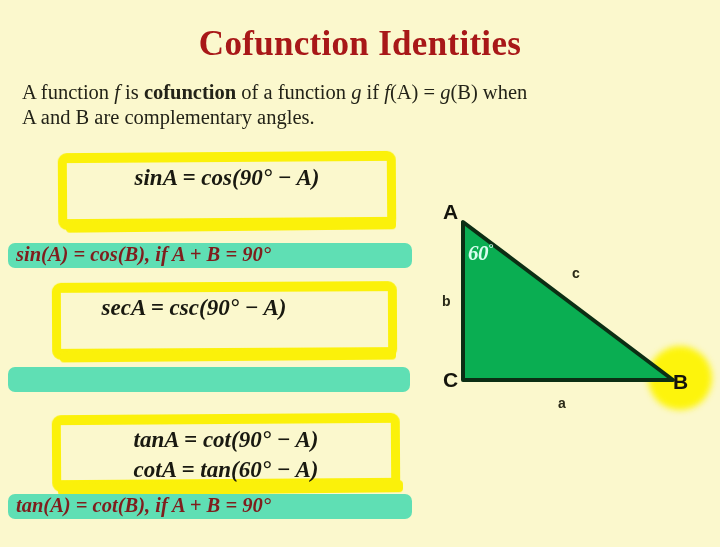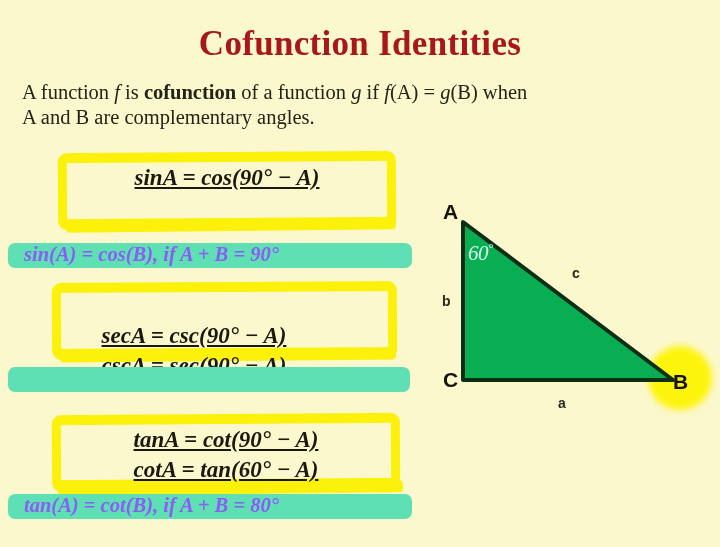--- a/index.html
+++ b/index.html
@@ -78,47 +78,45 @@
 
   .formula-lines {
     position: absolute;
     text-align: center;
     font-family: "Liberation Serif", serif;
     font-size: 23px;
     font-weight: bold;
     line-height: 30px;
     color: #191910;
     white-space: nowrap;
-    text-decoration: underline;
   }
   .formula-lines .ital { font-style: italic; }
   .f1 { left: 58px;  top: 163px; width: 338px; }
-  .f2 { left: 52px;  top: 293px; width: 284px; margin-top: 28px; }
+  .f2 { left: 52px;  top: 293px; width: 284px; }
   .f3 { left: 52px;  top: 425px; width: 348px; }
 
   
   .teal-bar {
     position: absolute;
     background: #5fdfb4;
     border-radius: 7px;
     filter: blur(0.5px);
   }
   .tb1 { left: 8px; top: 243px; width: 404px; height: 25px; }
   .tb2 { left: 8px; top: 367px; width: 402px; height: 25px; }
   .tb3 { left: 8px; top: 494px; width: 404px; height: 25px; }
 
   .teal-text {
     position: absolute;
     font-family: "Liberation Serif", serif;
     font-size: 20.5px;
     font-weight: bold;
     font-style: italic;
-    color: #8b5cf6;
+    color: #7f1d1d;
     white-space: nowrap;
-    margin-left: 8px;
   }
   .tt1 { left: 16px; top: 243px; }
   .tt2 { left: 16px; top: 367px; }
   .tt3 { left: 16px; top: 494px; }
   #highlight-circle {
     position: absolute;
     left: 648px;
     top: 346px;
     width: 64px;
     height: 64px;
@@ -150,21 +148,21 @@
   #label-C { left: 443px; top: 368px; }
   #label-a { left: 558px; top: 395px; }
   #label-b { left: 442px; top: 293px; }
   #label-c { left: 572px; top: 265px; }
 
   #angle-label {
     position: absolute;
     left: 468px;
     top: 240px;
     font-family: "Liberation Serif", serif;
-    font-weight: normal;
+    font-weight: bold;
     font-style: italic;
     font-size: 21px;
     color: #d8fdf0;
     letter-spacing: -0.5px;
   }
   #angle-label .deg { font-size: 13px; vertical-align: super; }
 </style>
 </head>
 <body>
 
@@ -182,32 +180,31 @@
   <div class="formula-lines f1">
     <div class="ital">sinA = cos(90° − A)</div>
   </div>
   <div class="teal-bar tb1"></div>
   <div class="teal-text tt1">sin(A) = cos(B), if A + B = 90°</div>
 
   <div class="marker-box b2"></div>
   <div class="marker-smear smear2"></div>
   <div class="formula-lines f2">
     <div class="ital">secA = csc(90° − A)</div>
-    <div class="ital">cscA = sec(90° − A)</div>
   </div>
   <div class="teal-bar tb2"></div>
 
   <div class="marker-box b3"></div>
   <div class="marker-smear smear3"></div>
   <div class="formula-lines f3">
     <div class="ital">tanA = cot(90° − A)</div>
     <div class="ital">cotA = tan(60° − A)</div>
   </div>
   <div class="teal-bar tb3"></div>
-  <div class="teal-text tt3">tan(A) = cot(B), if A + B = 80°</div>
+  <div class="teal-text tt3">tan(A) = cot(B), if A + B = 90°</div>
 
   <div id="highlight-circle"></div>
 
   <svg id="triangle-svg" width="300" height="235" viewBox="0 0 300 235">
     <polygon points="43,32 43,190 253,190" fill="#0aae52" stroke="#0c2e14" stroke-width="4" stroke-linejoin="round"></polygon>
   </svg>
 
   <div class="vertex-label" id="label-A">A</div>
   <div class="vertex-label" id="label-B">B</div>
   <div class="vertex-label" id="label-C">C</div>

